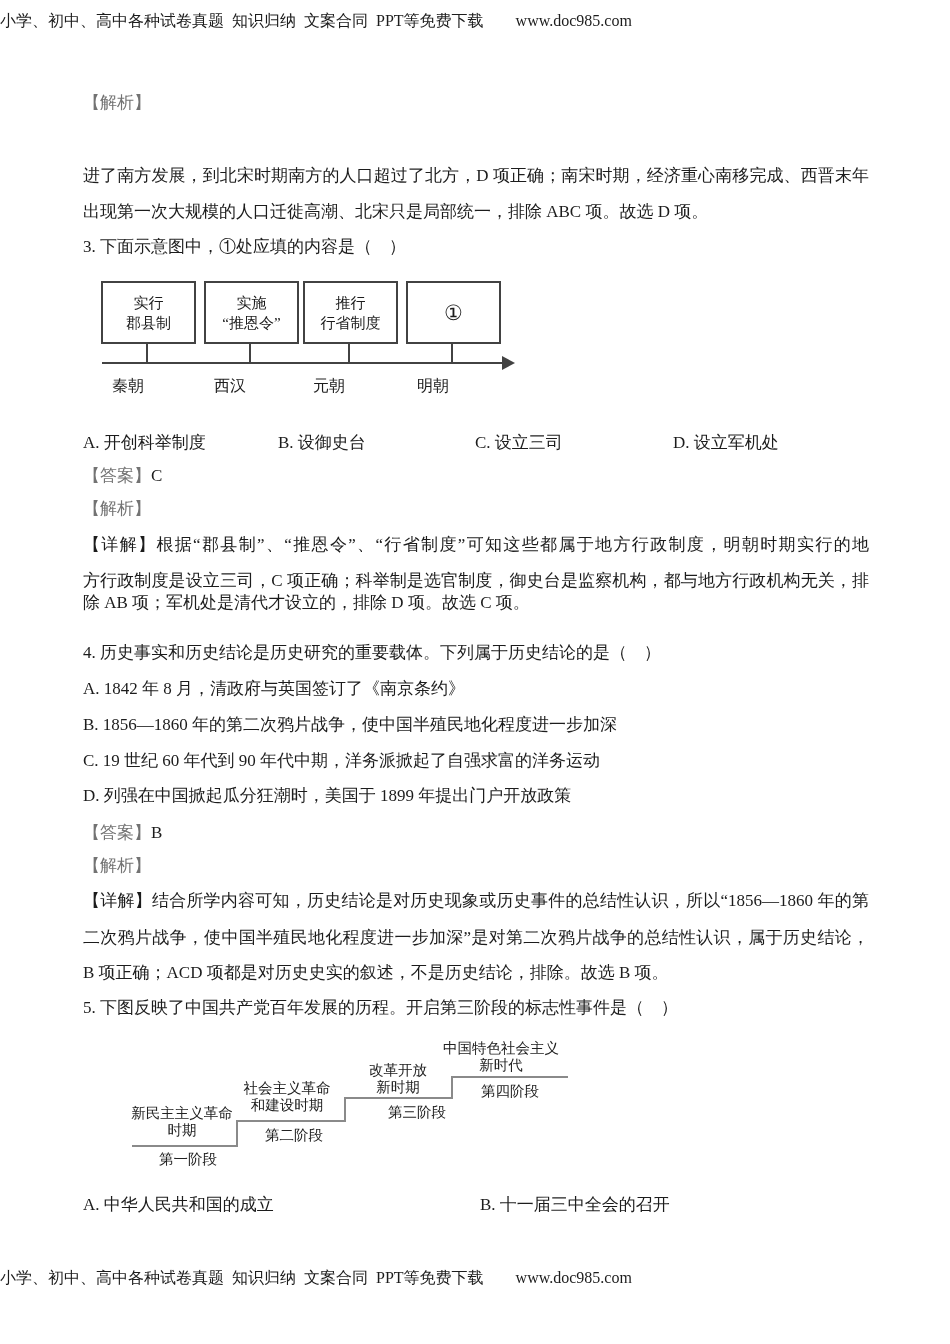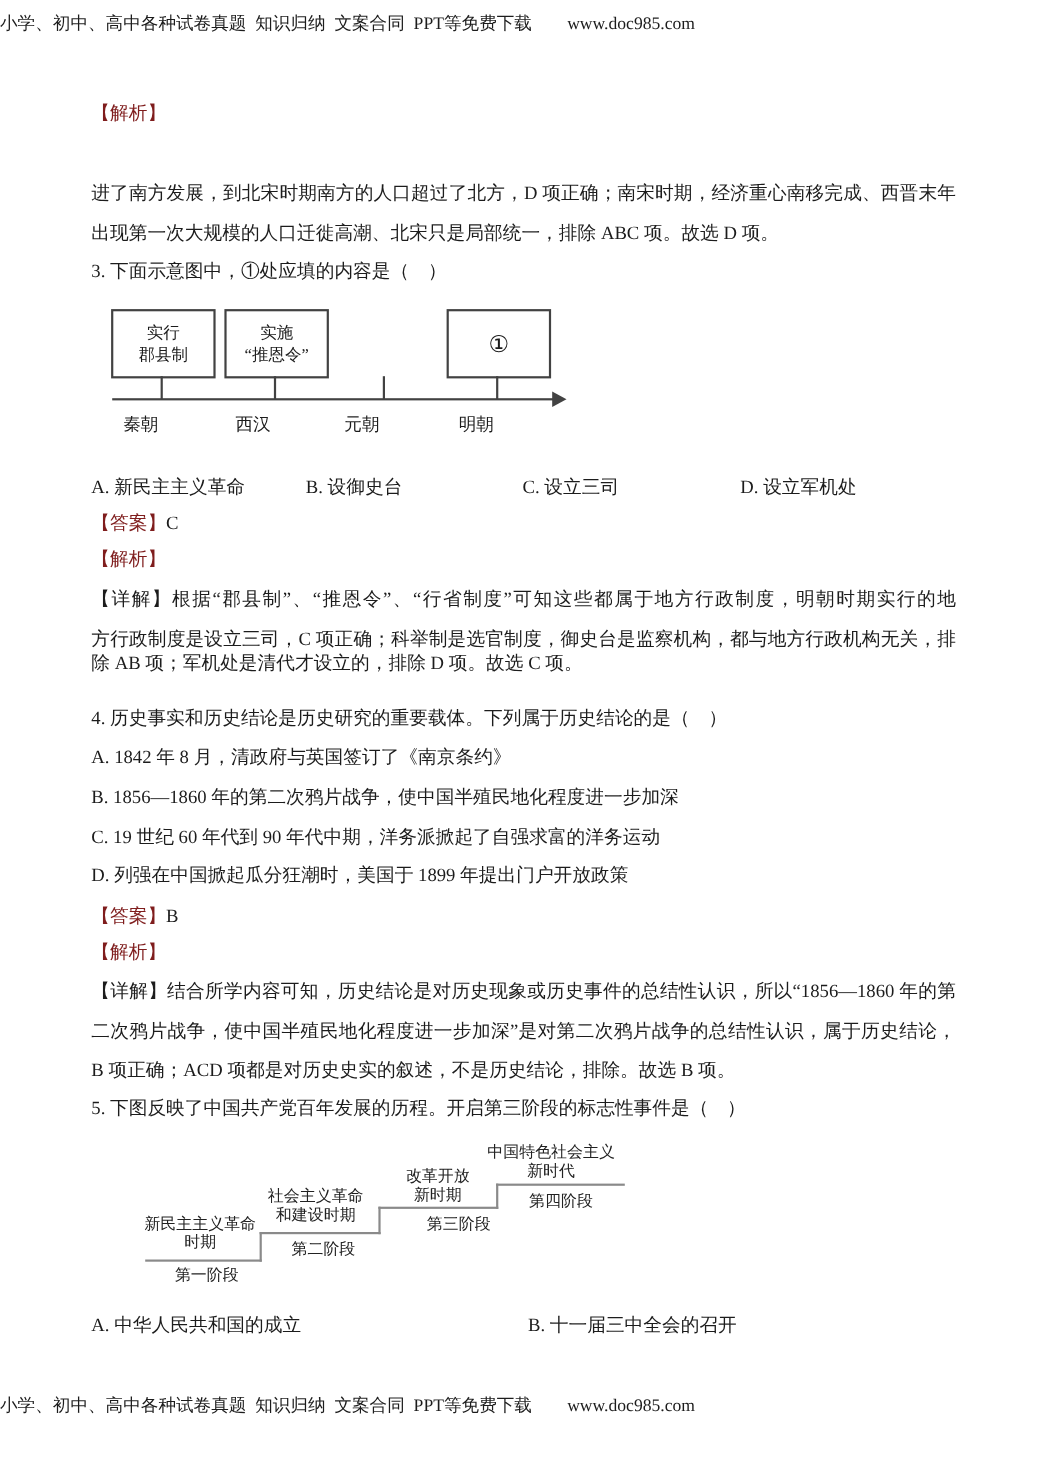--- a/index.html
+++ b/index.html
@@ -1,21 +1,21 @@
 <!DOCTYPE html>
 <html><head>
 <meta charset="utf-8">
 <style>
   html,body{margin:0;padding:0;background:#ffffff;}
   .page{position:relative;width:950px;height:1344px;background:#ffffff;overflow:hidden;
         font-family:"Liberation Serif","DejaVu Serif",serif;color:#1c1c1c;}
   .hf{position:absolute;left:0;width:100%;font-size:16px;color:#1c1c1c;white-space:pre;}
   .line{position:absolute;left:83px;width:786px;font-size:17px;line-height:21px;white-space:nowrap;}
   .line.just{white-space:normal;text-align:justify;text-align-last:justify;}
-  .blue{color:#7f1d1d;}
+  .blue{color:#737373;}
   .opt{position:absolute;font-size:17px;white-space:nowrap;}
 
   
   .tl{position:absolute;top:270px;left:0;width:950px;height:160px;}
   .tl-box{position:absolute;top:11px;width:91px;height:59px;border:2px solid #424242;
           display:flex;flex-direction:column;align-items:center;justify-content:center;
           font-size:15px;line-height:20px;text-align:center;background:#fff;}
   .tl-box .circled{font-size:21px;line-height:22px;}
   .tl-stem{position:absolute;top:72px;width:2px;height:21px;background:#424242;}
   .tl-axis{position:absolute;top:92px;left:102px;width:402px;height:2px;background:#424242;}
@@ -44,40 +44,44 @@
 
   <div class="tl">
     <div class="tl-box" style="left:101px">
       <div>实行</div>
       <div>郡县制</div>
     </div>
     <div class="tl-box" style="left:204px">
       <div>实施</div>
       <div>“推恩令”</div>
     </div>
+    <div class="tl-box" style="left:303px">
+      <div>推行</div>
+      <div>行省制度</div>
+    </div>
     <div class="tl-box" style="left:406px">
       <div class="circled">①</div>
       <div></div>
     </div>
 
     <div class="tl-stem" style="left:146px"></div>
     <div class="tl-stem" style="left:249px"></div>
     <div class="tl-stem" style="left:348px"></div>
     <div class="tl-stem" style="left:451px"></div>
 
     <div class="tl-axis"></div>
     <div class="tl-arrow"></div>
 
     <div class="tl-era" style="left:112px">秦朝</div>
     <div class="tl-era" style="left:214px">西汉</div>
     <div class="tl-era" style="left:313px">元朝</div>
     <div class="tl-era" style="left:417px">明朝</div>
   </div>
 
-  <span class="opt" style="left:83px;top:431px">A. 新民主主义革命</span>
+  <span class="opt" style="left:83px;top:431px">A. 开创科举制度</span>
   <span class="opt" style="left:278px;top:431px">B. 设御史台</span>
   <span class="opt" style="left:475px;top:431px">C. 设立三司</span>
   <span class="opt" style="left:673px;top:431px">D. 设立军机处</span>
 
   <div class="line" style="top:465px"><span class="blue">【答案】</span><span>C</span></div>
   <div class="line blue" style="top:498px">【解析】</div>
   <div class="line just" style="top:534px">【详解】根据“郡县制”、“推恩令”、“行省制度”可知这些都属于地方行政制度，明朝时期实行的地</div>
   <div class="line just" style="top:570px">方行政制度是设立三司，C 项正确；科举制是选官制度，御史台是监察机构，都与地方行政机构无关，排</div>
   <div class="line" style="top:592px">除 AB 项；军机处是清代才设立的，排除 D 项。故选 C 项。</div>
 

